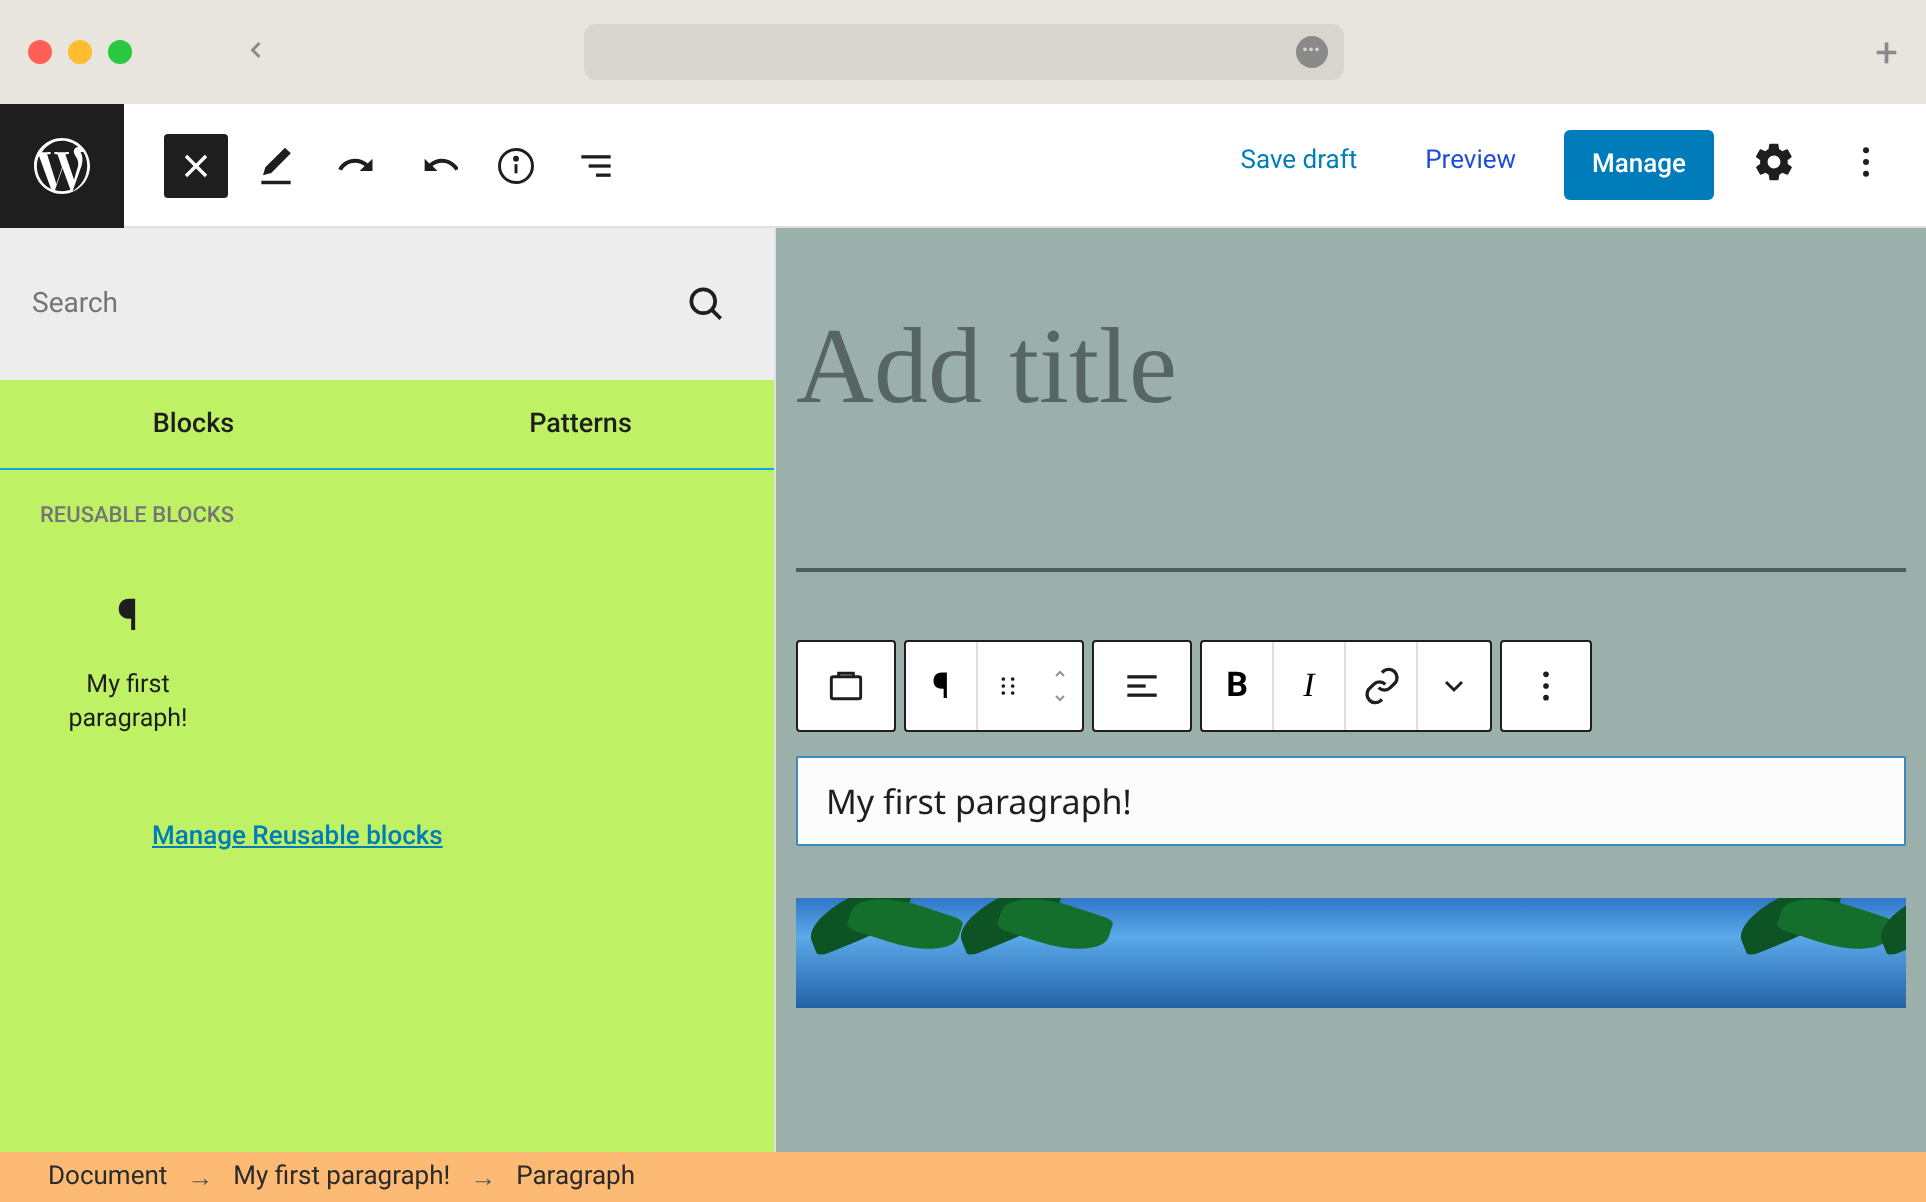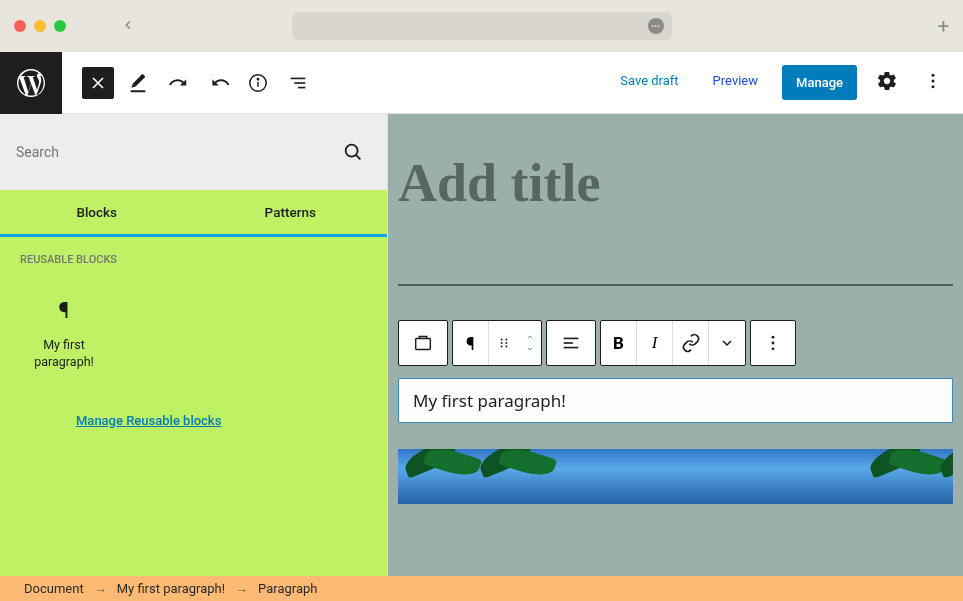--- a/index.html
+++ b/index.html
@@ -160,21 +160,21 @@
     .search-icon-btn {
       width: 36px;
       height: 36px;
       display: flex;
       align-items: center;
       justify-content: center;
       cursor: pointer;
     }
     .tabs {
       display: flex;
-      border-bottom: 3px solid #0ea5e9;
+      border-bottom: 1px solid #0ea5e9;
     }
     .tab {
       flex: 1;
       text-align: center;
       padding: 14px 0;
       font-size: 13.5px;
       cursor: pointer;
       font-weight: 500;
       color: #1e1e1e;
     }
@@ -222,21 +222,21 @@
     .editor-canvas {
       flex: 1;
       background: #9bb0aa;
       padding: 0 10px;
       overflow: hidden;
     }
     .title-area {
       font-size: 54px;
       color: #586663;
       padding: 38px 0 14px 0;
-      font-weight: 700;
+      font-weight: 400;
       font-family: Georgia, serif;
     }
     .title-line {
       height: 2px;
       background: #4d5f5a;
       margin-bottom: 34px;
       margin-top: 56px;
     }
     .block-toolbar {
       display: flex;

